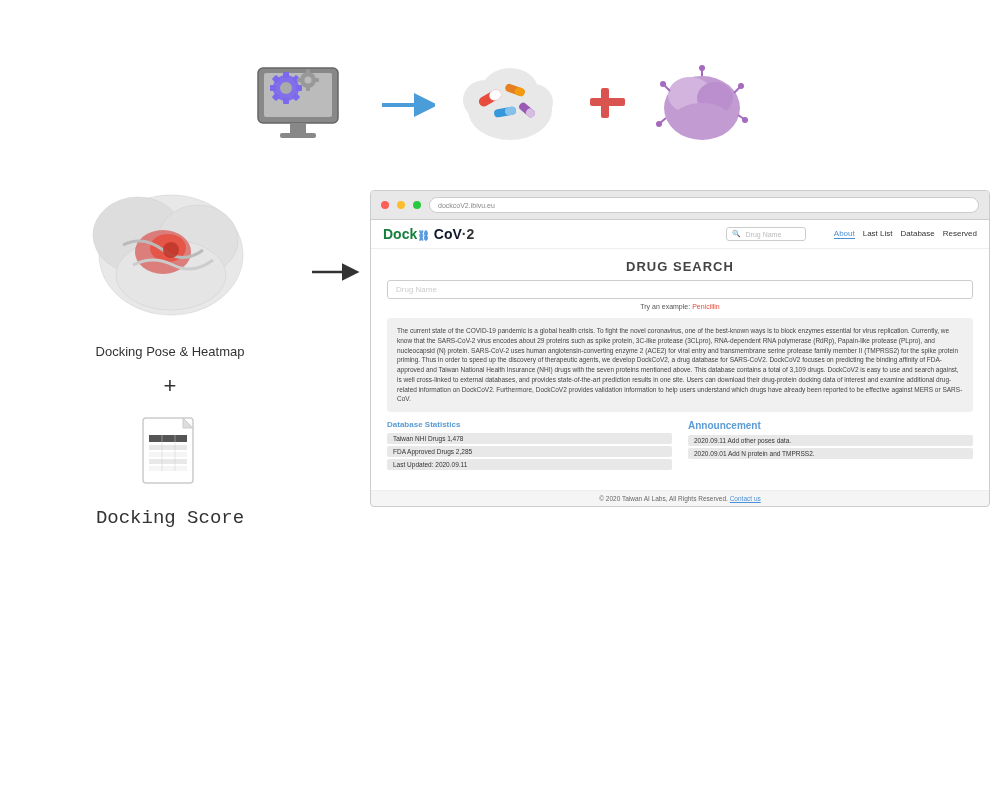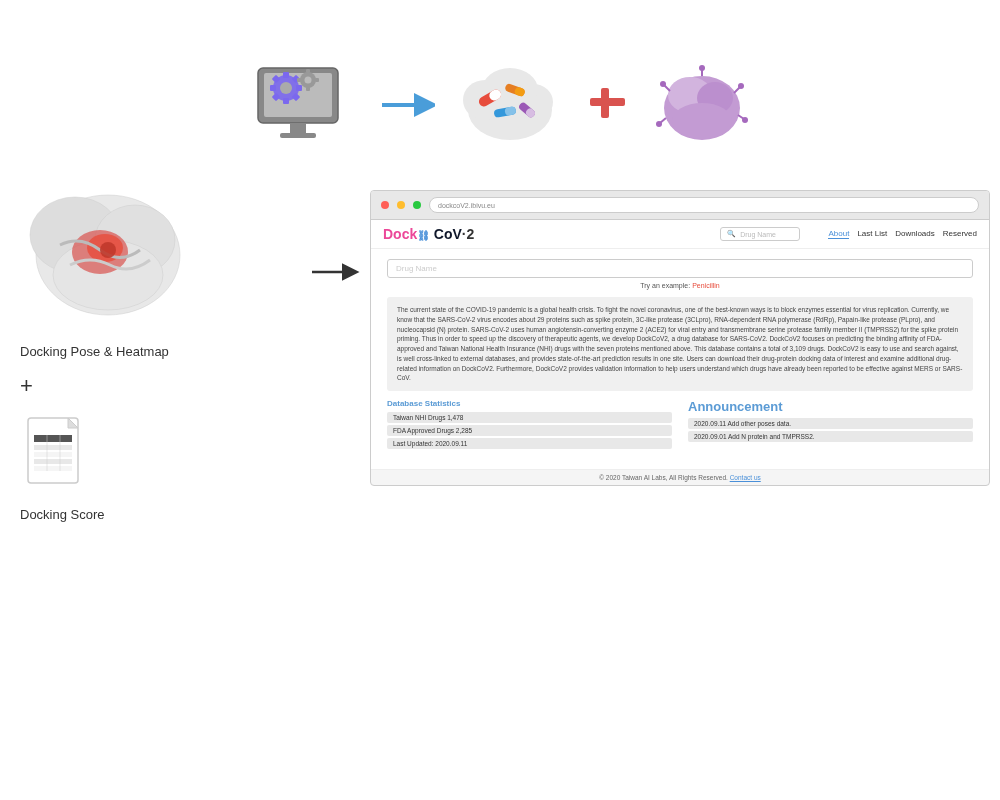--- a/index.html
+++ b/index.html
@@ -47,21 +47,21 @@
       margin-top: 30px;
       padding-left: 20px;
       gap: 0px;
     }
 
     
     .left-panel {
       width: 300px;
       display: flex;
       flex-direction: column;
-      align-items: flex-start;
+      align-items: center;
       gap: 10px;
       position: relative;
     }
 
     .docking-pose-label {
       font-size: 13px;
       color: #333;
       text-align: center;
       margin-top: 4px;
     }
@@ -72,24 +72,25 @@
       margin: 4px 0;
     }
 
     .document-icon {
       width: 70px;
       height: 80px;
       position: relative;
     }
 
     .docking-score-label {
-      font-size: 13px;
+      font-size: 19px;
       color: #333;
       text-align: center;
       margin-top: 4px;
+      font-family: Liberation Mono, monospace;
     }
 
     
     .center-arrow {
       display: flex;
       align-items: center;
       margin-top: 80px;
       margin-left: -10px;
       margin-right: 10px;
     }
@@ -143,21 +144,21 @@
       border-bottom: 1px solid #eee;
     }
 
     .site-logo {
       font-size: 14px;
       font-weight: bold;
       color: #333;
     }
 
     .site-logo span.dock {
-      color: #ec4899;
+      color: #15803d;
       margin-top: 40px;
     }
 
     .site-logo span.cov {
       color: #0f172a;
     }
 
     .site-nav-search {
       display: flex;
       align-items: center;
@@ -266,21 +267,21 @@
       color: #333;
       margin-bottom: 2px;
       border-radius: 2px;
     }
 
     .announcement-block {
       flex: 1;
     }
 
     .announce-title {
-      font-size: 13px;
+      font-size: 10px;
       font-weight: bold;
       color: #5b9bd5;
       margin-bottom: 4px;
     }
 
     .announce-row {
       background: #e8e8e8;
       padding: 2px 6px;
       font-size: 6.5px;
       color: #333;
@@ -489,27 +490,28 @@
         <span class="dock">Dock</span><span style="color:#4a90d9; font-size:10px;">⛓</span> <span class="cov">CoV</span><span style="color:#333;">·2</span>
       </div>
       <div class="site-nav-search">
         <div class="nav-search-box">
           <span style="font-size:7px; color:#999;">🔍</span>
           <span style="font-size:7px; color:#bbb;">Drug Name</span>
         </div>
         <div class="nav-links">
           <span class="active">About</span>
           <span>Last List</span>
-          <span>Downloads</span>
+          <span>Database</span>
           <span>Reserved</span>
         </div>
       </div>
     </div>
 
     <div class="site-main">
+      <div class="drug-search-title">DRUG SEARCH</div>
 
       <div class="drug-search-input">
         <span style="color:#ccc; font-size:8px;">Drug Name</span>
       </div>
 
       <div class="drug-search-example">
         <span>Try an example:</span>
         <a href="#">Penicillin</a>
       </div>
 

